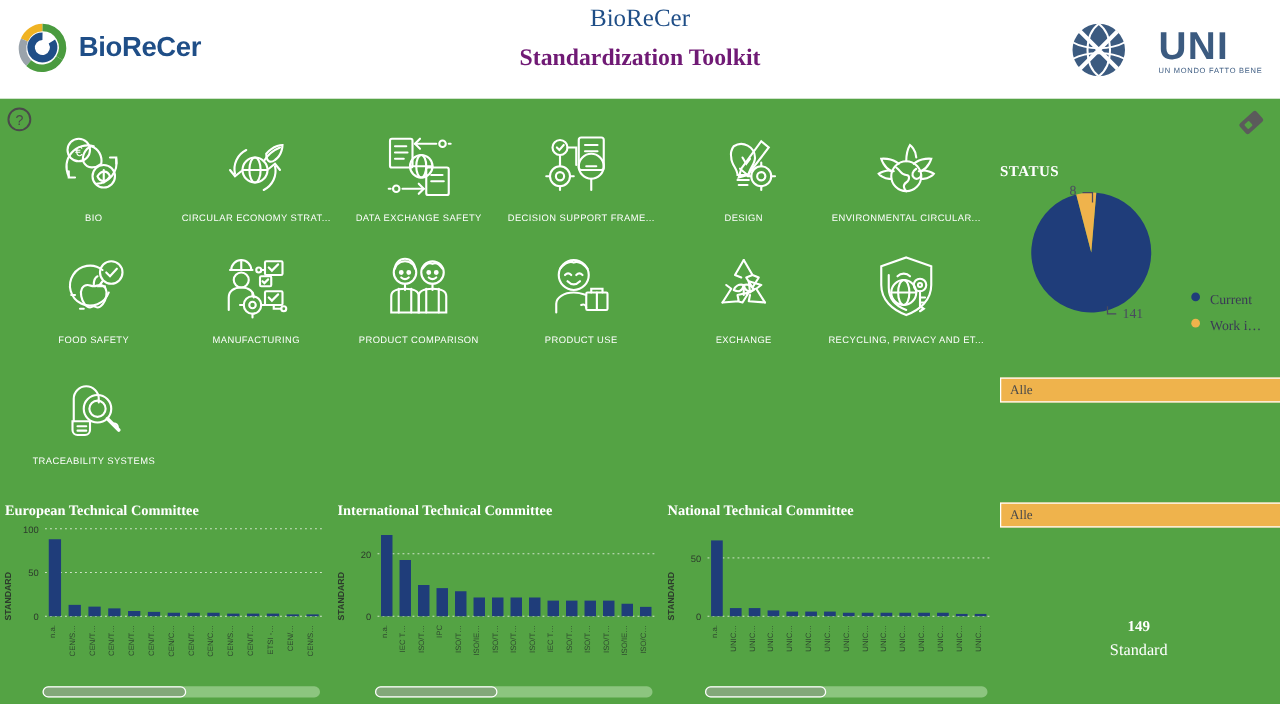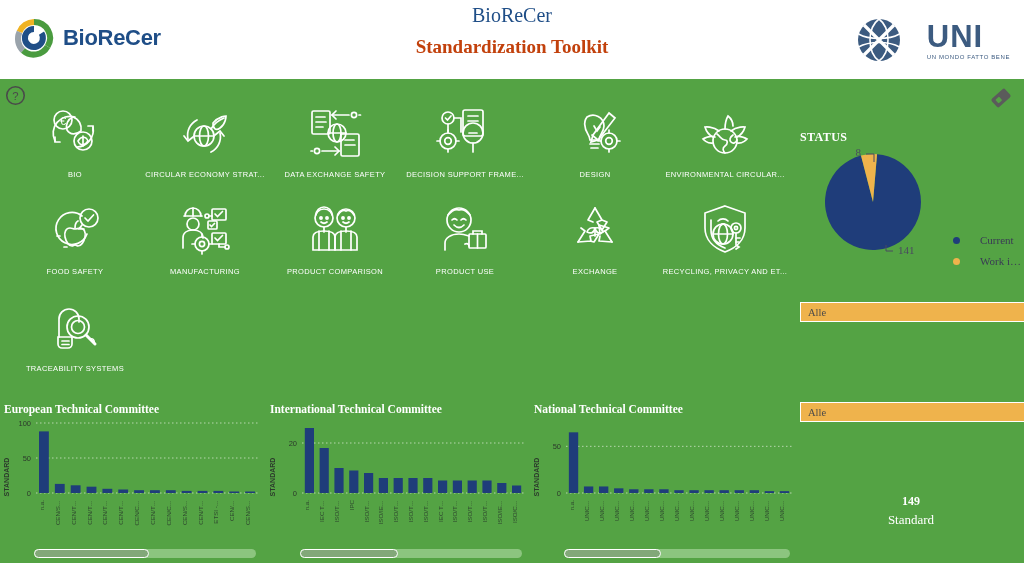--- a/index.html
+++ b/index.html
@@ -33,21 +33,21 @@
     text-align: center;
   }
   .header-center .main-title {
     margin-top: 4px;
     font-family: "Liberation Serif", serif;
     font-size: 20px; color: #1f4e87; font-weight: normal;
   }
   .header-center .sub-title {
     margin-top: 9px;
     font-family: "Liberation Serif", serif;
-    font-size: 19px; color: #c2410c; font-weight: bold; text-align: center;
+    font-size: 19px; color: #701a75; font-weight: bold; text-align: center;
   }
   .brand-right {
     position: absolute; right: 14px; top: 14px;
     display: flex; align-items: center; gap: 22px;
   }
   .uni-word {
     display: flex; flex-direction: column; align-items: flex-start;
   }
   .uni-word .uni-main {
     font-family: "Liberation Sans", sans-serif;
@@ -117,21 +117,21 @@
   .pie-area {
     position: absolute; left: 0px; top: 50px;
     width: 226px; height: 140px;
   }
   .pie-legend {
     position: absolute; left: 155px; top: 105px;
     font-family: "Liberation Serif", serif;
     font-size: 11px; color: #3a3a55;
   }
   .pie-legend .lg {
-    display: flex; align-items: center; gap: 20px;
+    display: flex; gap: 8px;
     margin-bottom: 9px; white-space: nowrap;
   }
   .pie-legend .dot {
     width: 7px; height: 7px; border-radius: 50%; display: inline-block;
   }
 
   .dropdown {
     position: absolute; left: 2px;
     width: 248px; height: 20px;
     background: #efb34c;

